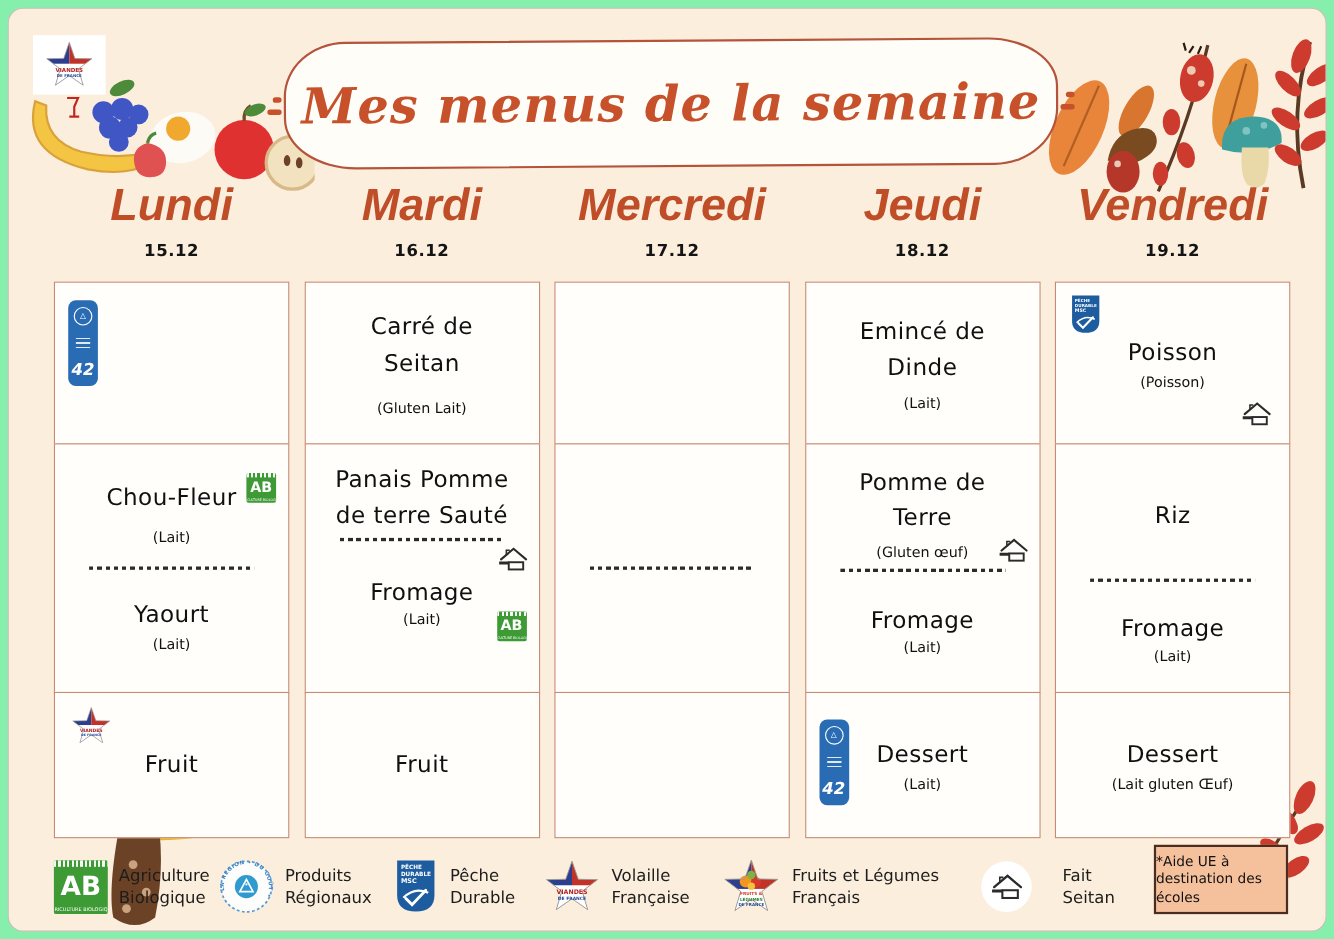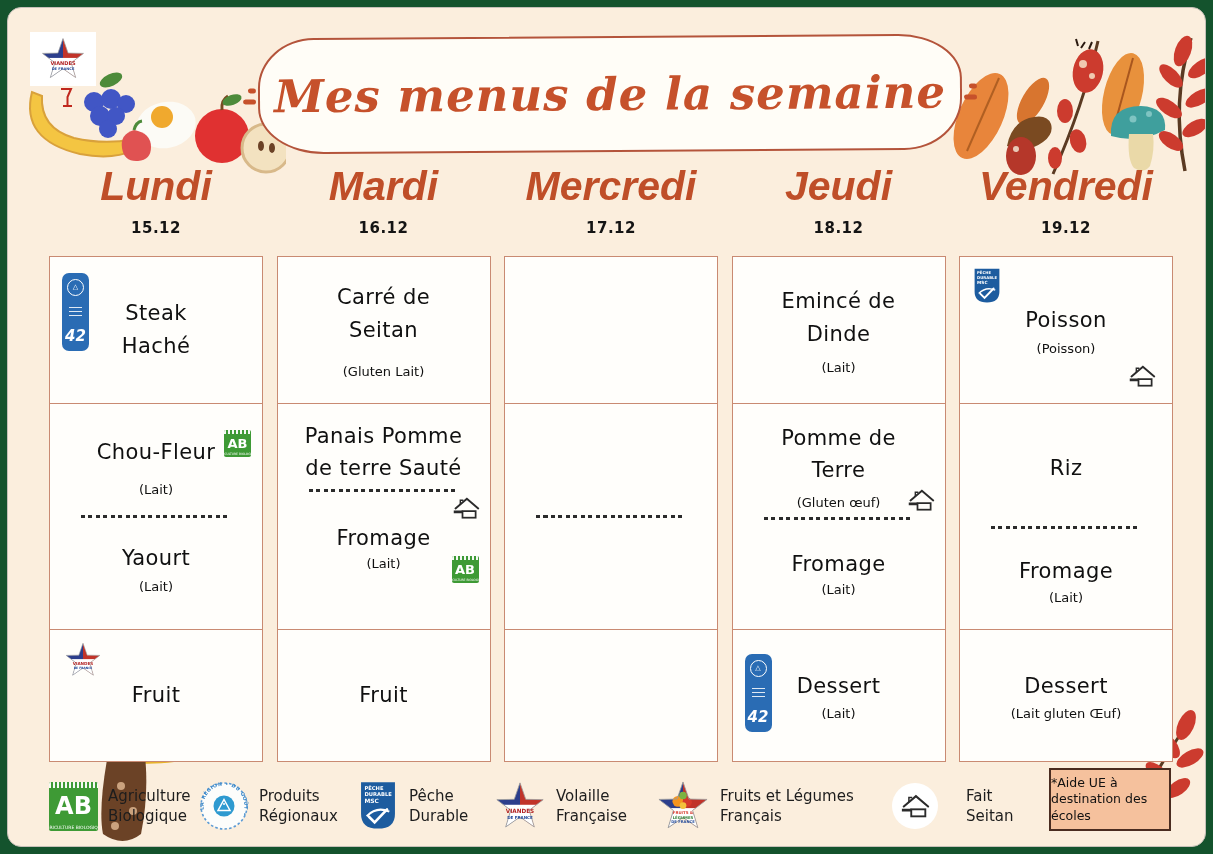--- a/index.html
+++ b/index.html
@@ -1,16 +1,16 @@
 <!DOCTYPE html>
 <html><head>
 <meta charset="utf-8">
 <style>
   html,body{margin:0;padding:0;}
-  .poster{position:relative;width:1213px;height:854px;background:#14532d;font-family:"DejaVu Sans",sans-serif;overflow:hidden;}
+  .poster{position:relative;width:1213px;height:854px;background:#86efac;font-family:"DejaVu Sans",sans-serif;overflow:hidden;}
   .canvas{position:absolute;left:7px;top:7px;width:1197px;height:838px;background:#fbeedd;border:1px solid #c6c0b8;border-radius:14px;overflow:hidden;}
 
   
   .banner{position:absolute;left:250px;top:28px;width:700px;height:112px;background:#fffdf7;
     border:2px solid #b4543b;border-radius:56px 64px 58px 66px / 50px 44px 52px 46px;
     display:flex;align-items:center;justify-content:center;gap:18px;z-index:3;transform:rotate(-.4deg);}
   .title-text{font-family:"DejaVu Serif",serif;font-style:italic;font-weight:bold;font-size:45px;color:#c6512b;letter-spacing:1px;white-space:nowrap;}
   .tick{display:flex;flex-direction:column;gap:6px;}
   .tick i{display:block;width:13px;height:5px;background:#c6512b;border-radius:3px;}
   .tick i:first-child{width:8px;align-self:flex-end;}
@@ -255,21 +255,20 @@
 
   <div class="menu-grid">
 
     <div class="col">
       <div class="cell r1 center">
         <div class="badge42">
           <span class="b42-circle">△</span>
           <span class="b42-lines"></span>
           <span class="b42-num">42</span>
         </div>
-        <div class="dish" style="max-width:110px">Steak Haché</div>
       </div>
       <div class="cell r2">
         <div class="ab icon-abs" style="right:11px;top:26px;">
           <span class="ab-strip"></span>
               <span class="ab-letters">AB</span>
               <span class="ab-caption">AGRICULTURE BIOLOGIQUE</span>
         </div>
         <div class="dish" style="margin-top:32px">Chou-Fleur</div>
         <div class="allergen" style="margin-top:14px">(Lait)</div>
         <div class="dots" style="margin-top:18px"></div>

